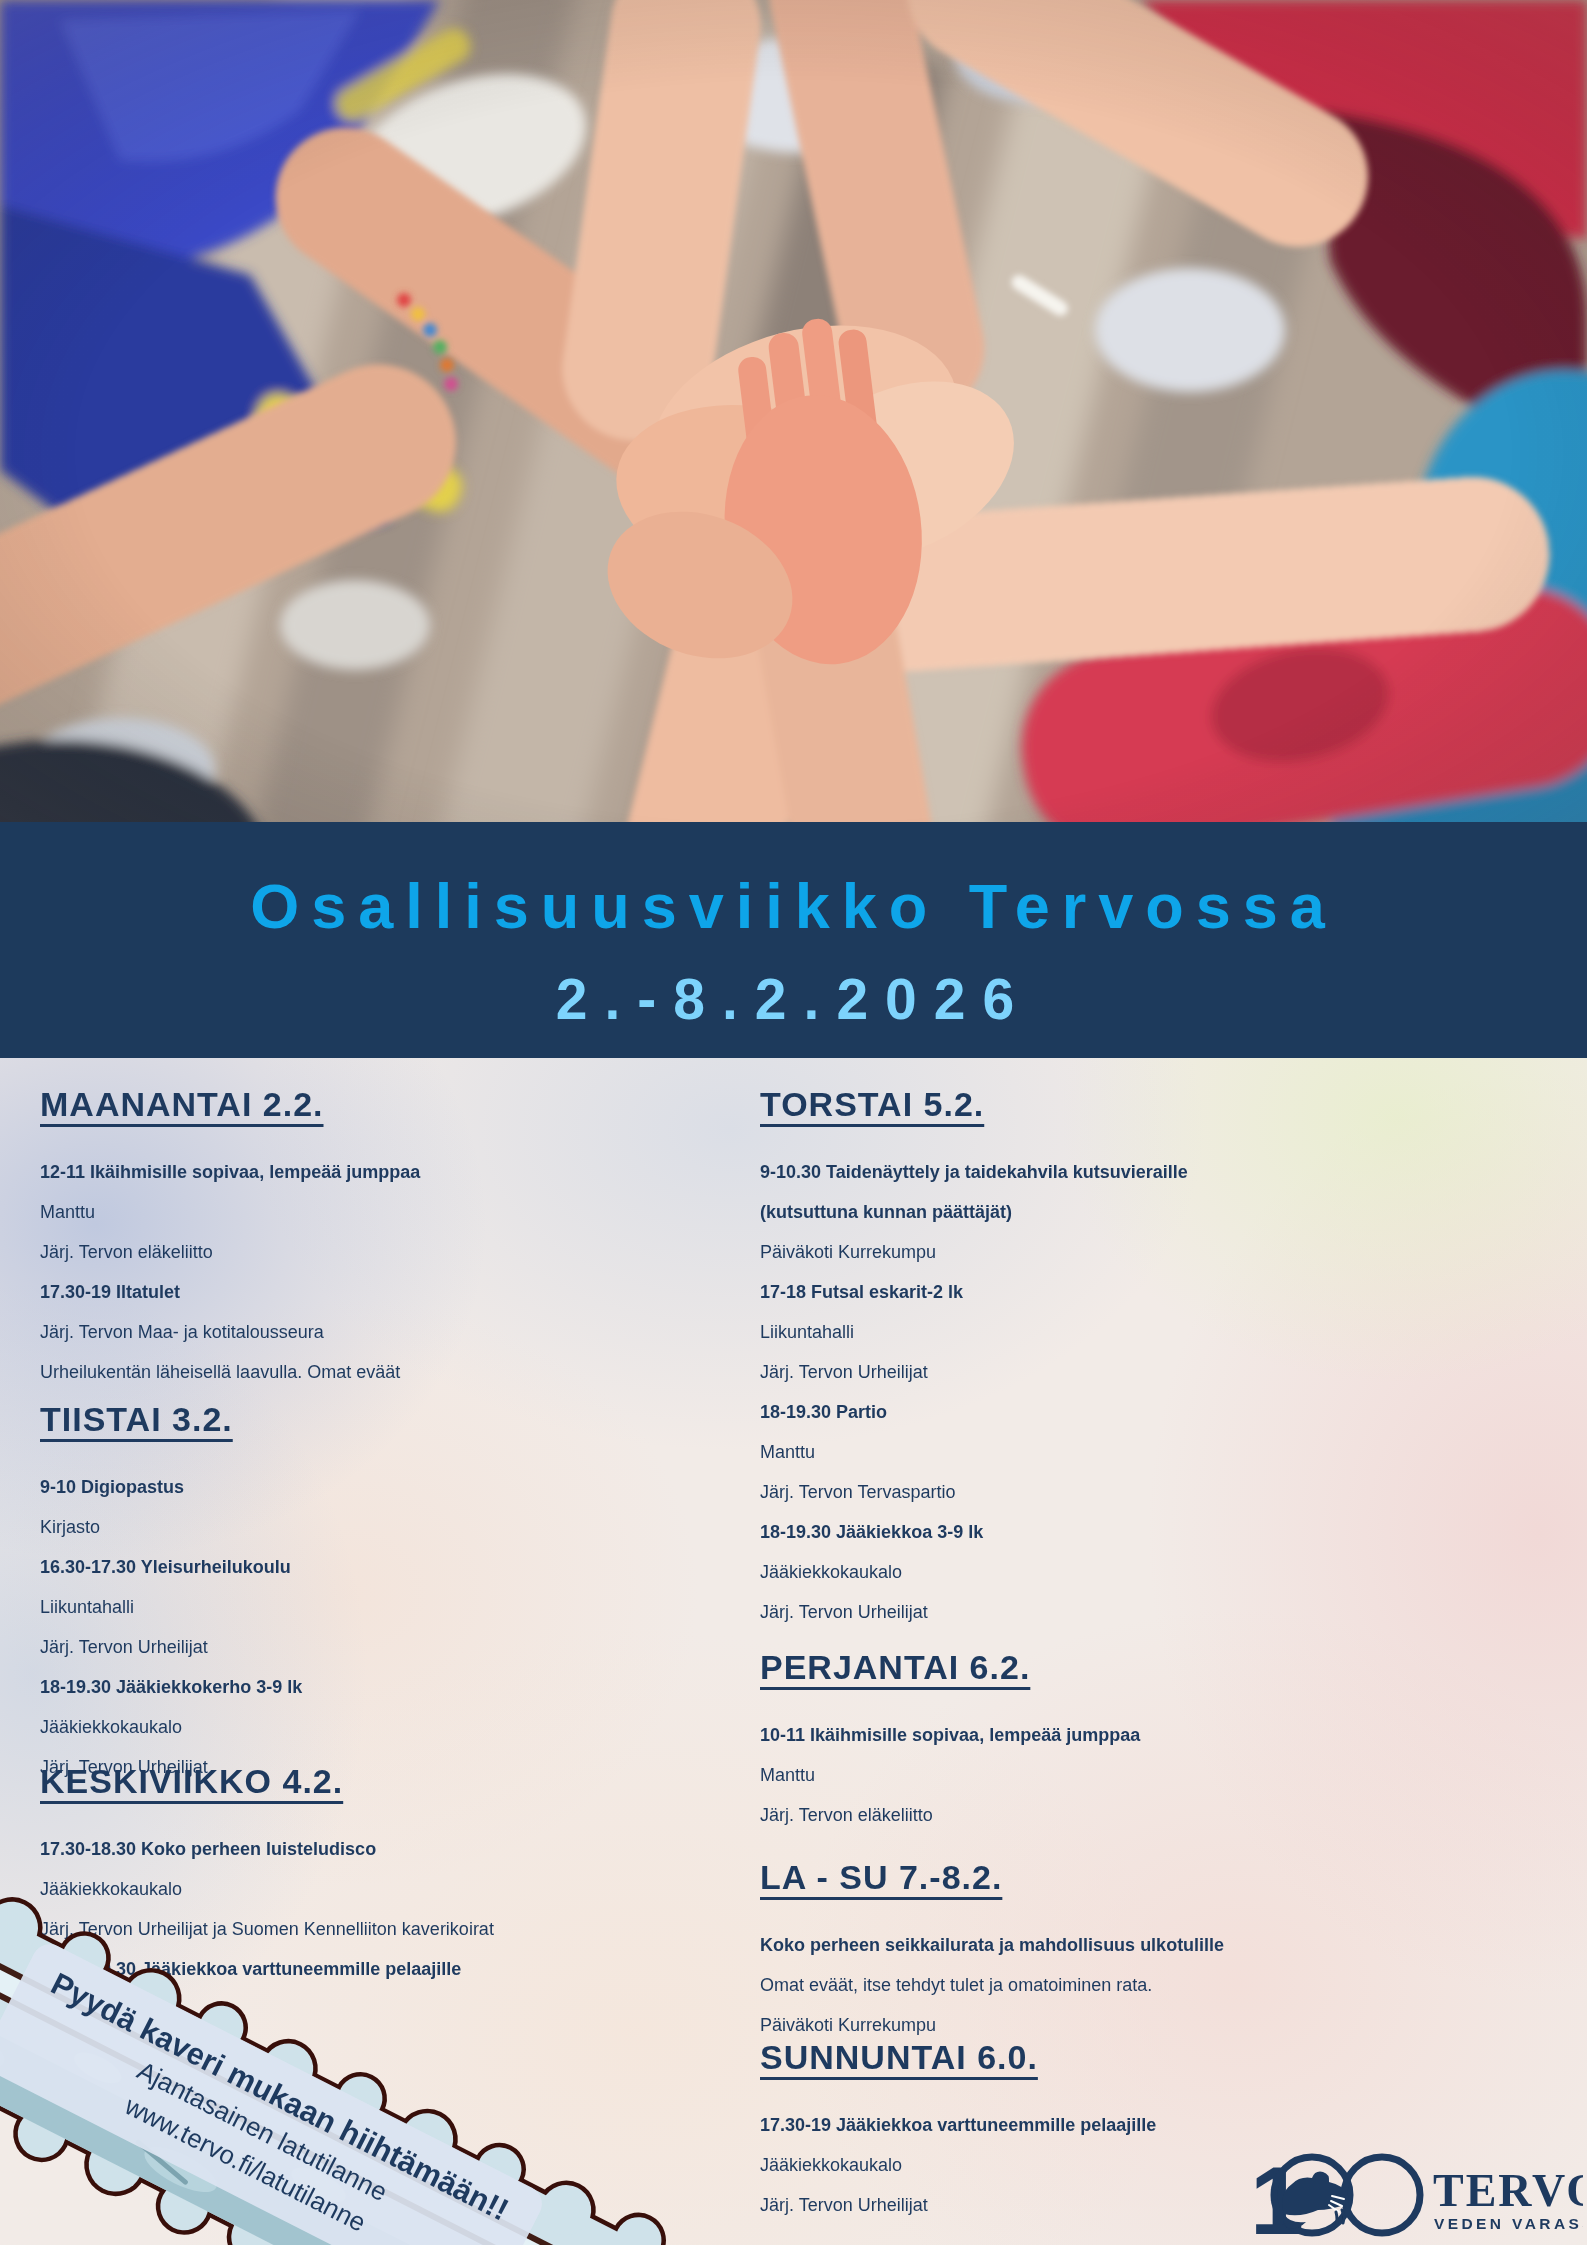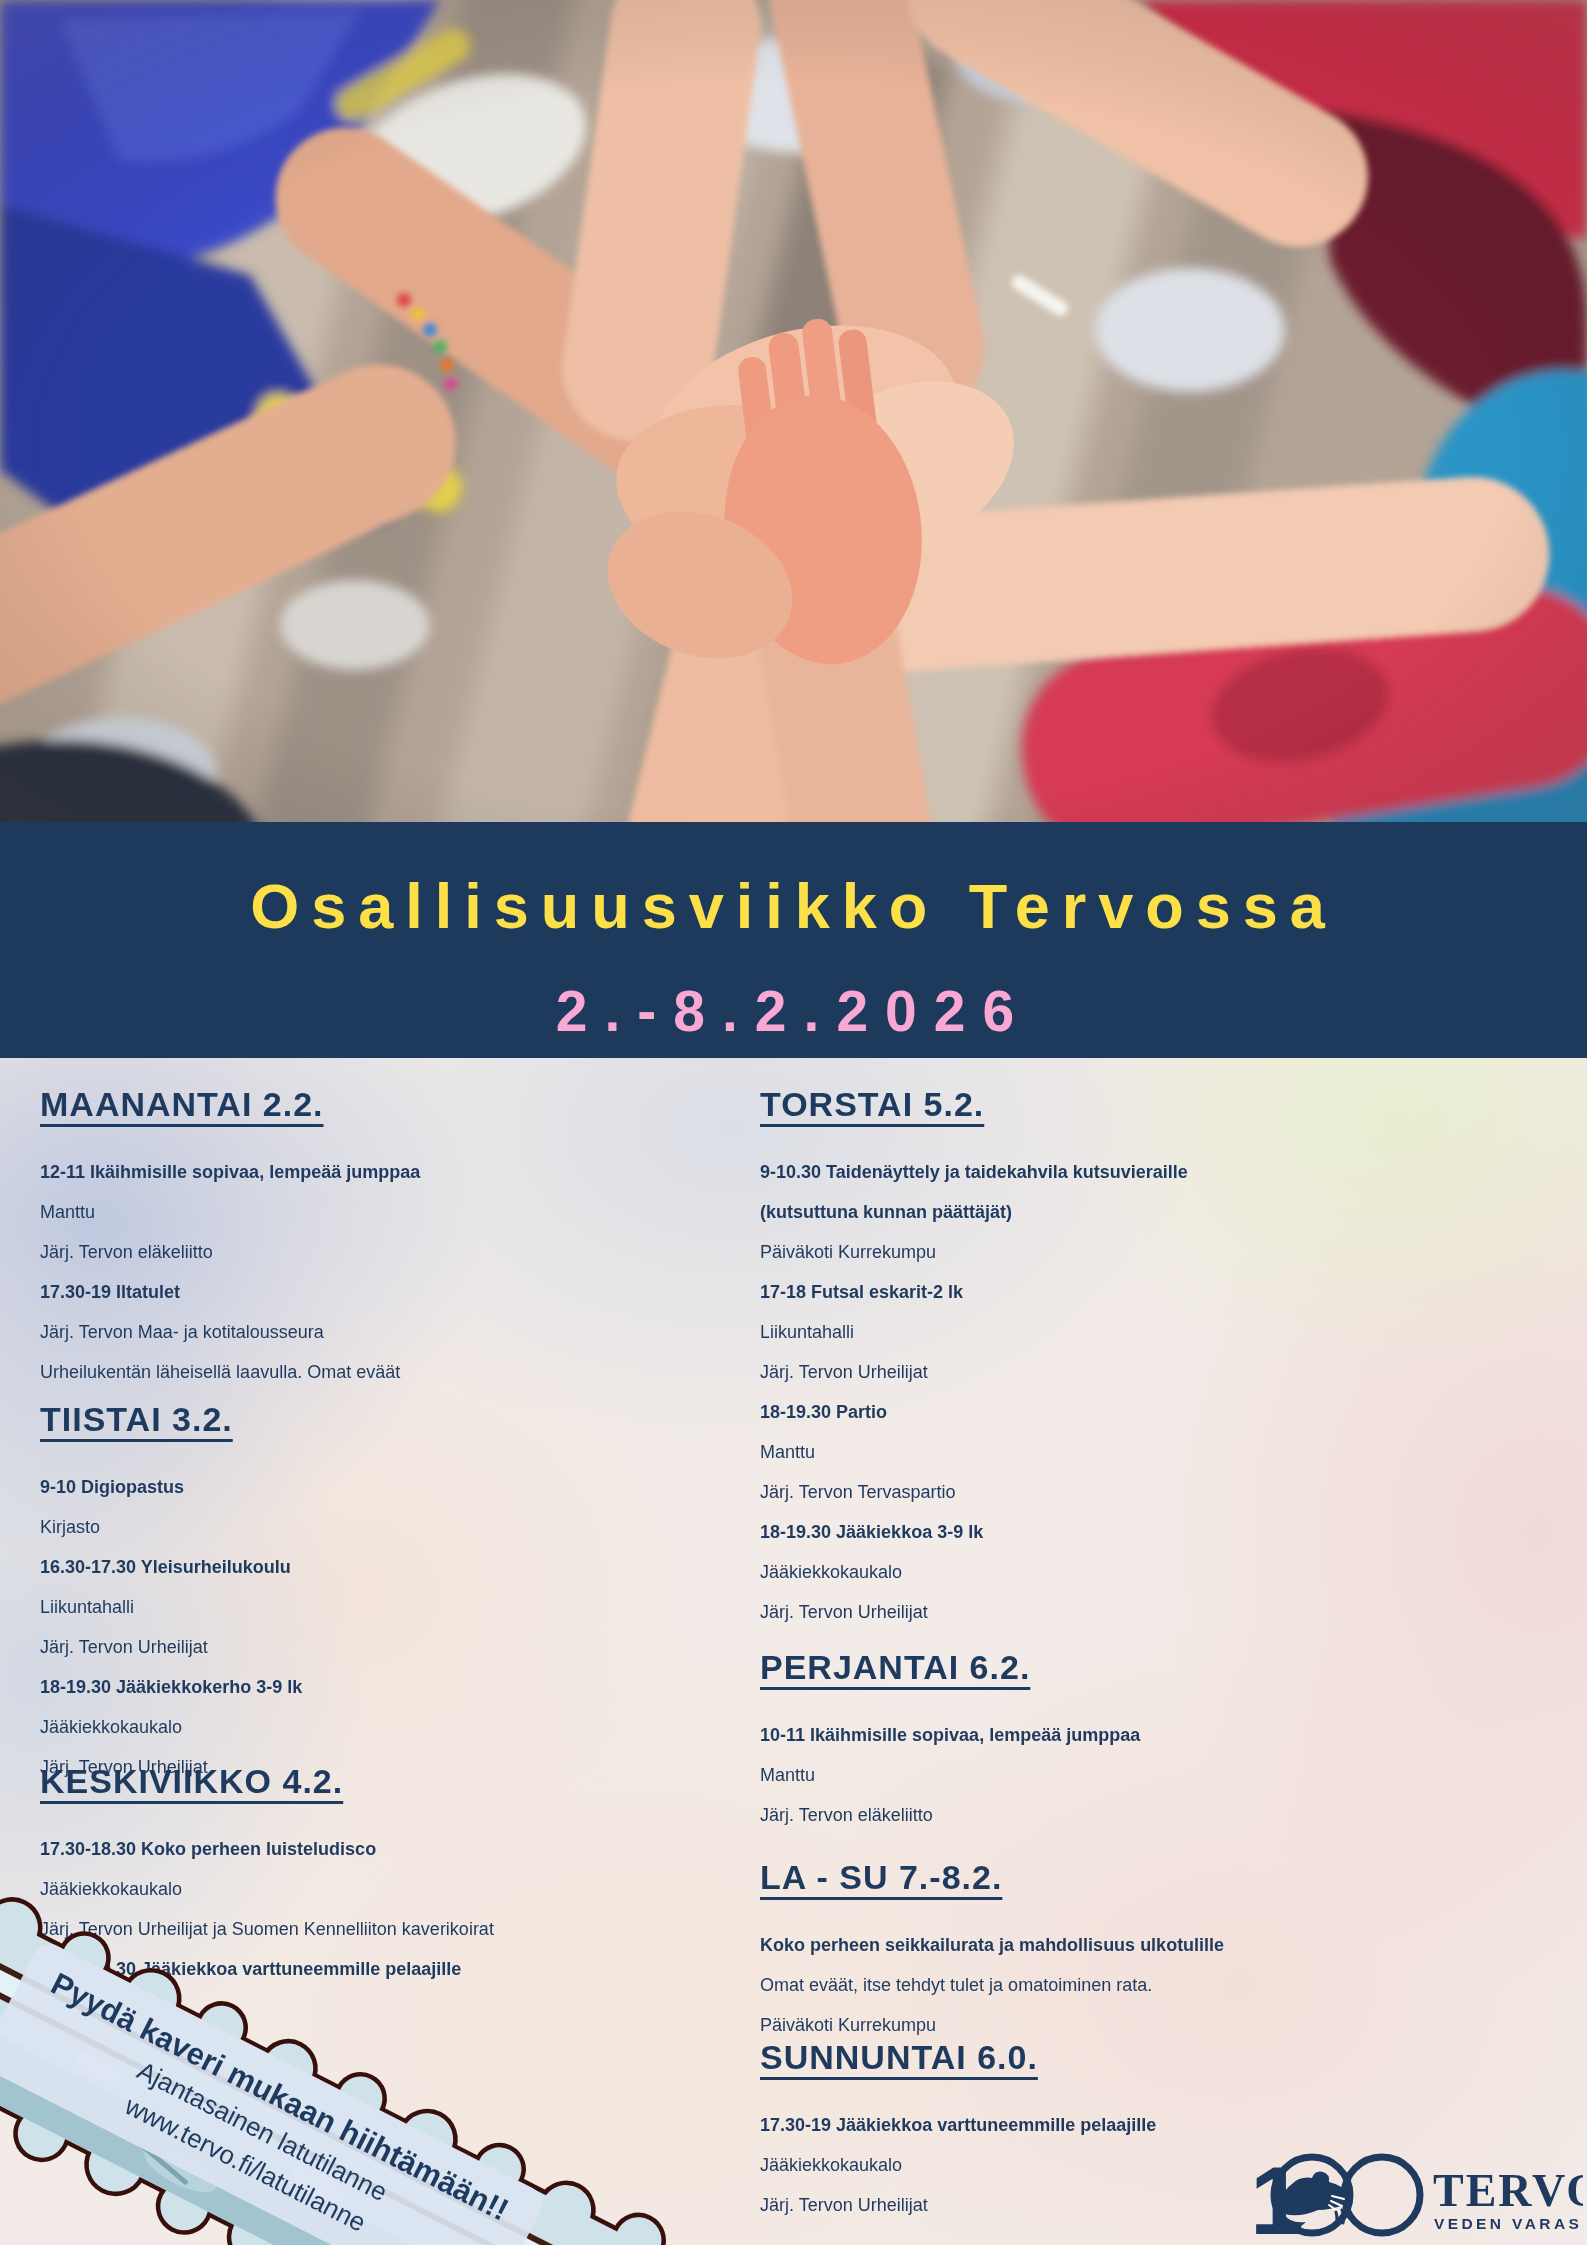--- a/index.html
+++ b/index.html
@@ -10,25 +10,25 @@
   }
   
   .photo{position:absolute;left:0;top:0;width:1587px;height:822px;}
   
   .banner{
     position:absolute;left:0;top:822px;width:1587px;height:236px;
     background:#1d3a5c;z-index:3;text-align:center;
   }
   .title-line1{
     margin:0;padding-top:48px;
-    font-size:63px;font-weight:700;letter-spacing:12px;color:#fde047;
+    font-size:63px;font-weight:700;letter-spacing:12px;color:#0ea5e9;
   }
   .title-line2{
-    margin:12px;padding-top:24px;
-    font-size:57px;font-weight:700;letter-spacing:17px;color:#f9a8d4;
+    margin:0;padding-top:24px;
+    font-size:57px;font-weight:700;letter-spacing:17px;color:#7dd3fc;
   }
   
   .lower-bg{
     position:absolute;left:0;top:1058px;width:1587px;height:1187px;z-index:1;
     background:
       radial-gradient(ellipse 560px 480px at 6% 14%, rgba(110,145,210,.38), transparent 70%),
       radial-gradient(ellipse 480px 560px at 2% 52%, rgba(140,175,220,.30), transparent 70%),
       radial-gradient(ellipse 680px 460px at 46% 6%,  rgba(170,195,228,.32), transparent 70%),
       radial-gradient(ellipse 480px 380px at 88% 5%,  rgba(226,240,190,.55), transparent 70%),
       radial-gradient(ellipse 560px 660px at 97% 40%, rgba(240,195,195,.45), transparent 70%),

